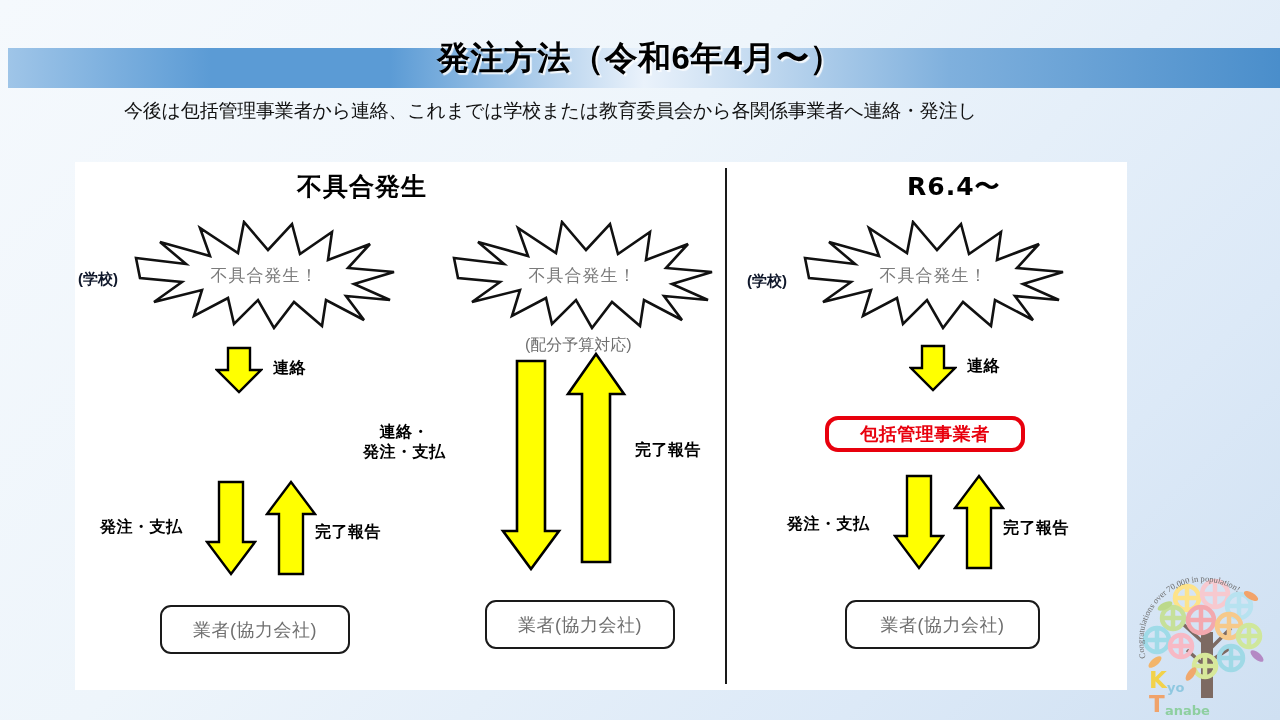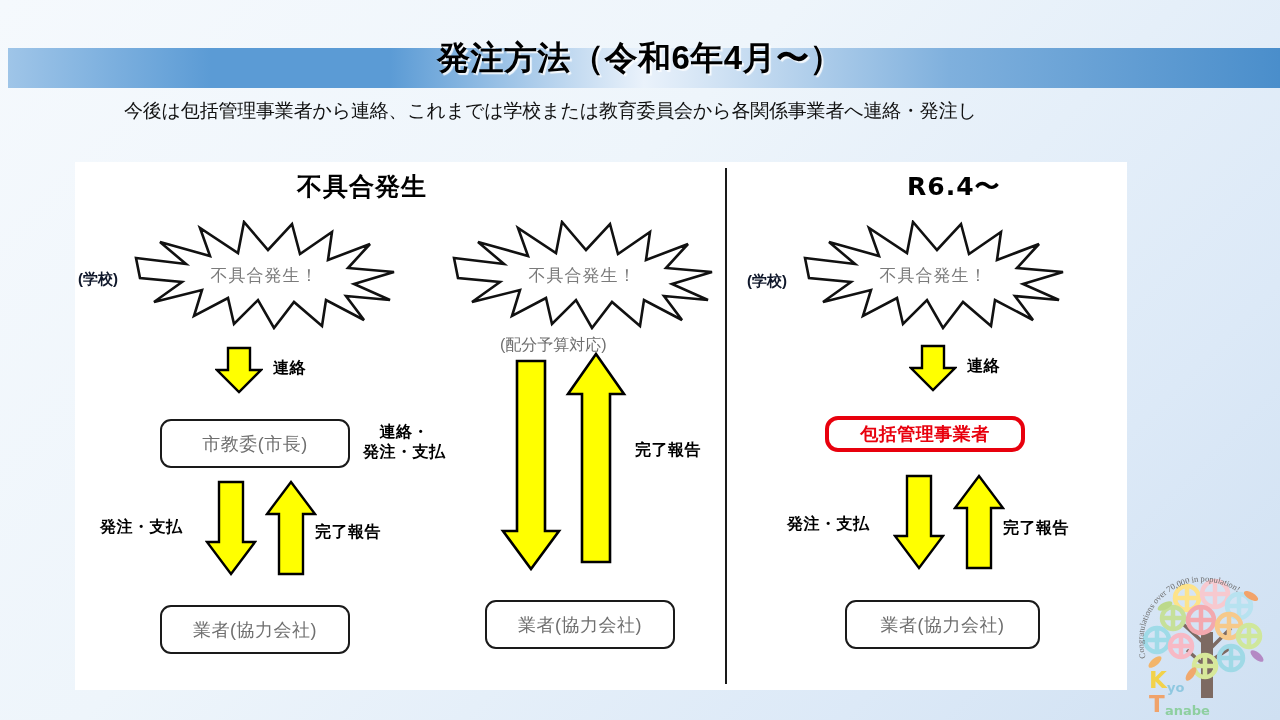--- a/index.html
+++ b/index.html
@@ -194,21 +194,20 @@
     <div class="burst-label">不具合発生！</div>
   </div>
 
   <div class="arrow" style="left:140px; top:184px;">
     <svg width="48" height="48" viewBox="0 0 48 48">
       <polygon points="13,2 35,2 35,24 46,24 24,46 2,24 13,24" fill="#ffff00" stroke="#000000" stroke-width="2.4" stroke-linejoin="miter"></polygon>
     </svg>
   </div>
   <div class="arrow-label" style="left:198px; top:196px;">連絡</div>
 
-  <div class="node-box" style="left:85px; top:257px; width:190px; height:49px;">市教委(市長)</div>
 
   <div class="arrow" style="left:130px; top:318px;">
     <svg width="52" height="96" viewBox="0 0 52 96">
       <polygon points="14,2 38,2 38,62 50,62 26,94 2,62 14,62" fill="#ffff00" stroke="#000000" stroke-width="2.4" stroke-linejoin="miter"></polygon>
     </svg>
   </div>
   <div class="arrow-label" style="left:25px; top:355px;">発注・支払</div>
 
   <div class="arrow" style="left:190px; top:318px;">
     <svg width="52" height="96" viewBox="0 0 52 96">
@@ -219,21 +218,21 @@
 
   <div class="node-box" style="left:85px; top:443px; width:190px; height:49px;">業者(協力会社)</div>
 
   <div class="burst" style="left:375px; top:58px; width:265px; height:110px;">
     <svg width="265" height="110" viewBox="0 0 265 110">
       <polygon points="4,38 54,44 28,22 78,36 68,8 106,33 112,2 136,30 160,4 168,34 200,12 196,40 238,24 216,48 262,52 222,64 258,80 214,76 232,100 194,80 190,106 162,82 142,108 126,80 102,104 96,78 62,96 70,70 22,82 50,62 8,58" fill="#ffffff" stroke="#111111" stroke-width="2.6" stroke-linejoin="miter"></polygon>
     </svg>
     <div class="burst-label">不具合発生！</div>
   </div>
 
-  <div class="note-label" style="left:425px; top:173px;">(配分予算対応)</div>
+  <div class="note-label" style="left:450px; top:173px;">(配分予算対応)</div>
 
   <div class="arrow" style="left:425px; top:197px;">
     <svg width="62" height="212" viewBox="0 0 62 212">
       <polygon points="17,2 45,2 45,172 59,172 31,210 3,172 17,172" fill="#ffff00" stroke="#000000" stroke-width="2.6" stroke-linejoin="miter"></polygon>
     </svg>
   </div>
   <div class="arrow-label two-line" style="left:288px; top:260px;">
     <div>連絡・</div>
     <div>発注・支払</div>
   </div>

